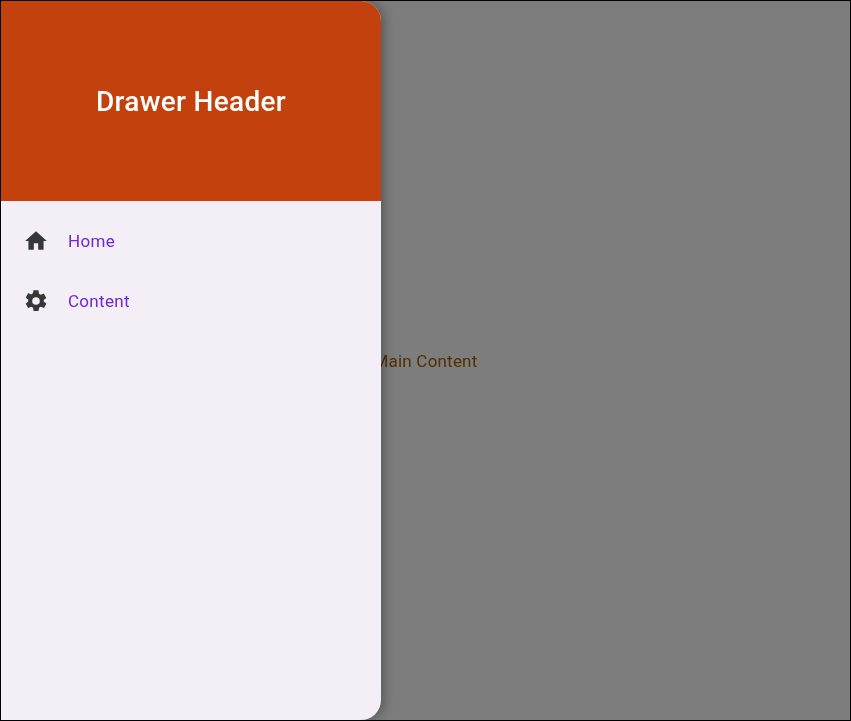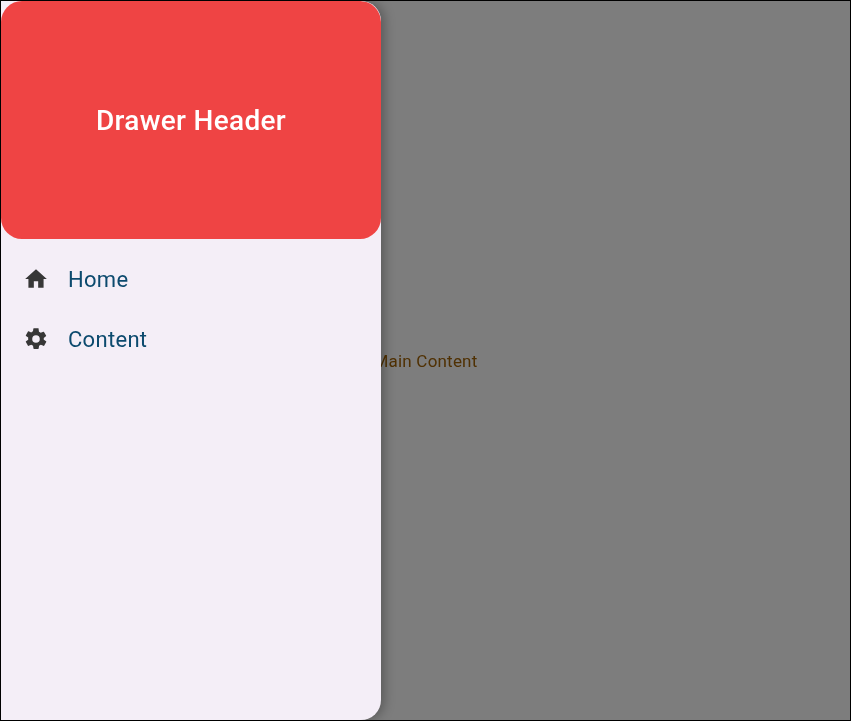--- a/index.html
+++ b/index.html
@@ -56,30 +56,29 @@
       bottom: 0;
       background: #f4eef7;
       border-top-right-radius: 20px;
       border-bottom-right-radius: 20px;
       box-shadow: 3px 0 12px rgba(0,0,0,0.3);
       display: flex;
       flex-direction: column;
       overflow: hidden;
     }
     .drawer-header {
-      height: 238px;
-      background: #ef4444;
+      height: 200px;
+      background: #c2410c;
       display: flex;
       align-items: center;
       justify-content: center;
       color: #fff;
       font-size: 28px;
       font-weight: 500;
       letter-spacing: 0.3px;
-      border-radius: 21px;
     }
     .drawer-list {
       display: flex;
       flex-direction: column;
       padding-top: 10px;
     }
     .drawer-item {
       display: flex;
       align-items: center;
       height: 60px;
@@ -95,22 +94,22 @@
       color: #373737;
       flex-shrink: 0;
     }
     .drawer-item-icon svg {
       width: 26px;
       height: 26px;
       fill: #373737;
     }
     .drawer-item-label {
       margin-left: 19px;
-      color: #0c4a6e;
-      font-size: 22px;
+      color: #6d28d9;
+      font-size: 17px;
       letter-spacing: 0.3px;
     }
   </style>
 </head>
 <body>
 
 <div class="app-frame">
 
   <div class="main-content">
     <div class="main-content-text">Main Content</div>

